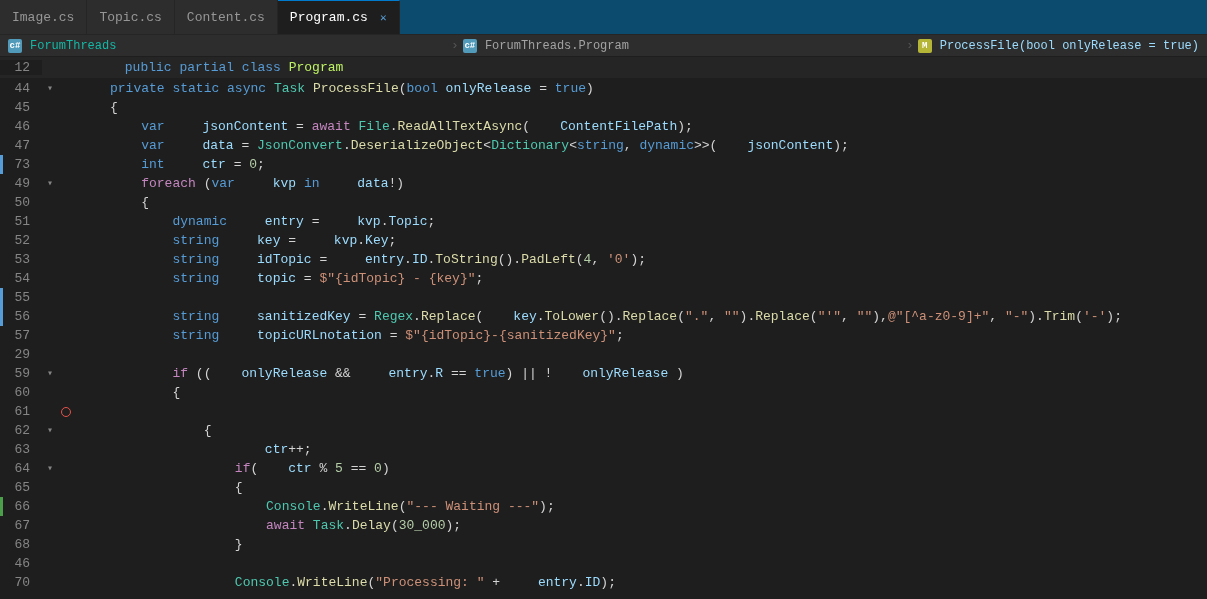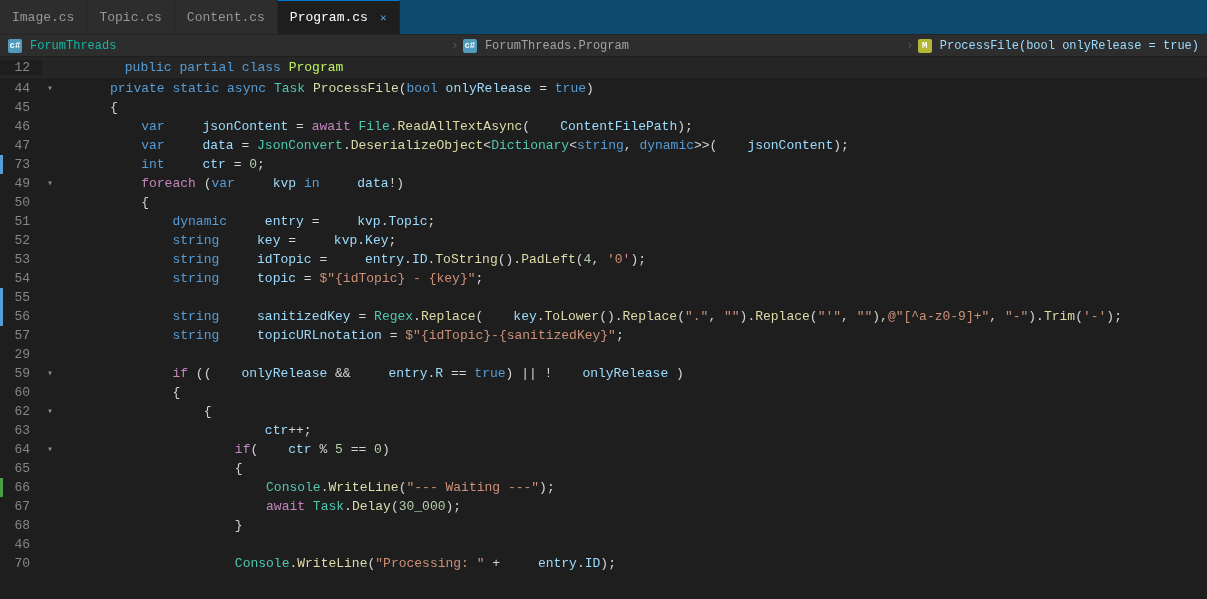--- a/index.html
+++ b/index.html
@@ -405,20 +405,30 @@
       </div>
       <div class="code-line">
         <div class="line-num">60</div>
         <div class="gutter"></div>
         <div class="breakpoint-area"></div>
         <div class="line-indent-marker"></div>
         <div class="line-indent-marker"></div>
         <div class="code-content">        <span class="plain">{</span></div>
       </div>
       <div class="code-line">
+        <div class="line-num">61</div>
+        <div class="gutter"></div>
+        <div class="breakpoint-area">
+          <div class="breakpoint-outline"></div>
+        </div>
+        <div class="line-indent-marker"></div>
+        <div class="line-indent-marker"></div>
+        <div class="code-content"></div>
+      </div>
+      <div class="code-line">
         <div class="line-num">62</div>
         <div class="gutter">
           <span class="fold-arrow down"></span>
         </div>
         <div class="breakpoint-area"></div>
         <div class="line-indent-marker"></div>
         <div class="line-indent-marker"></div>
         <div class="code-content">            <span class="plain">{</span></div>
       </div>
       <div class="code-line">

